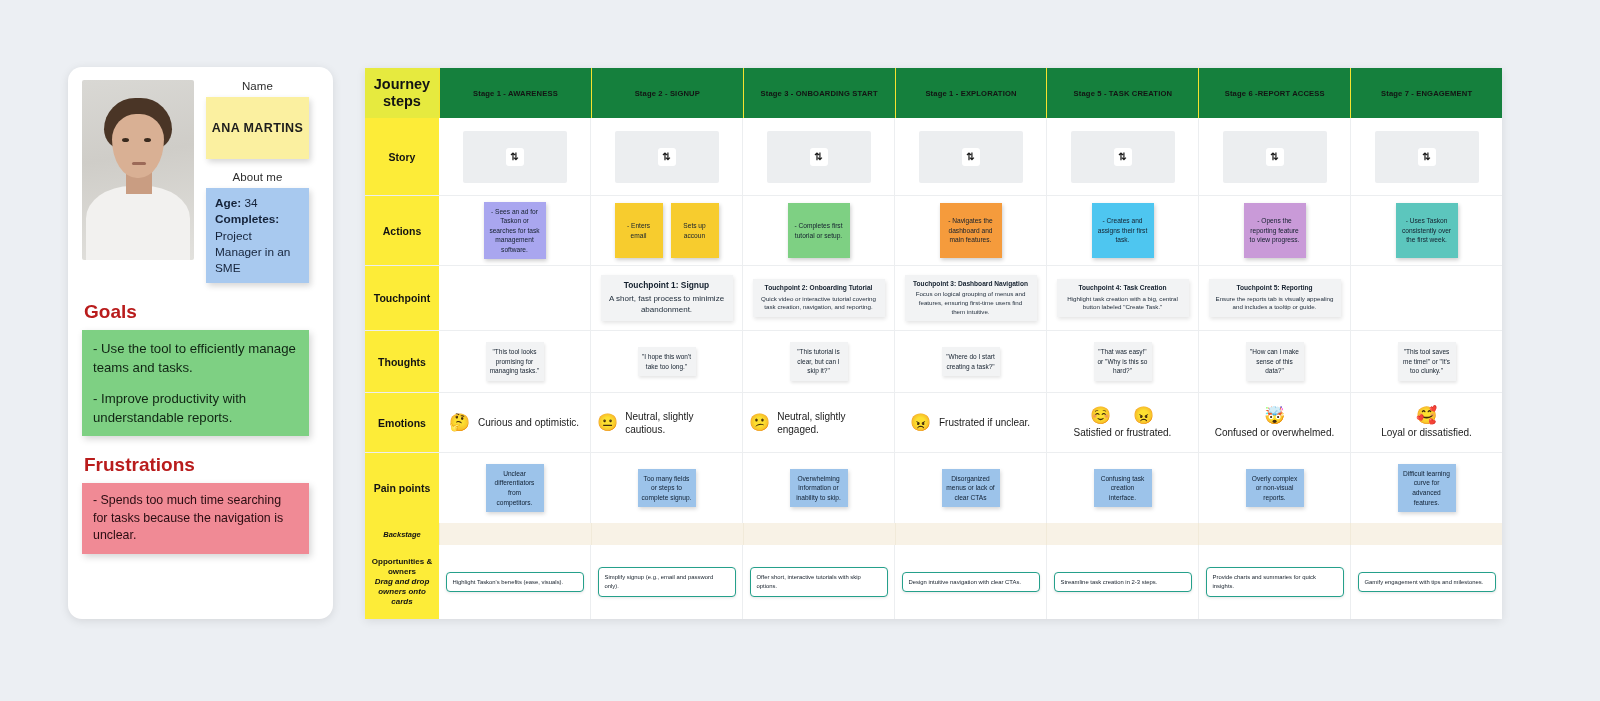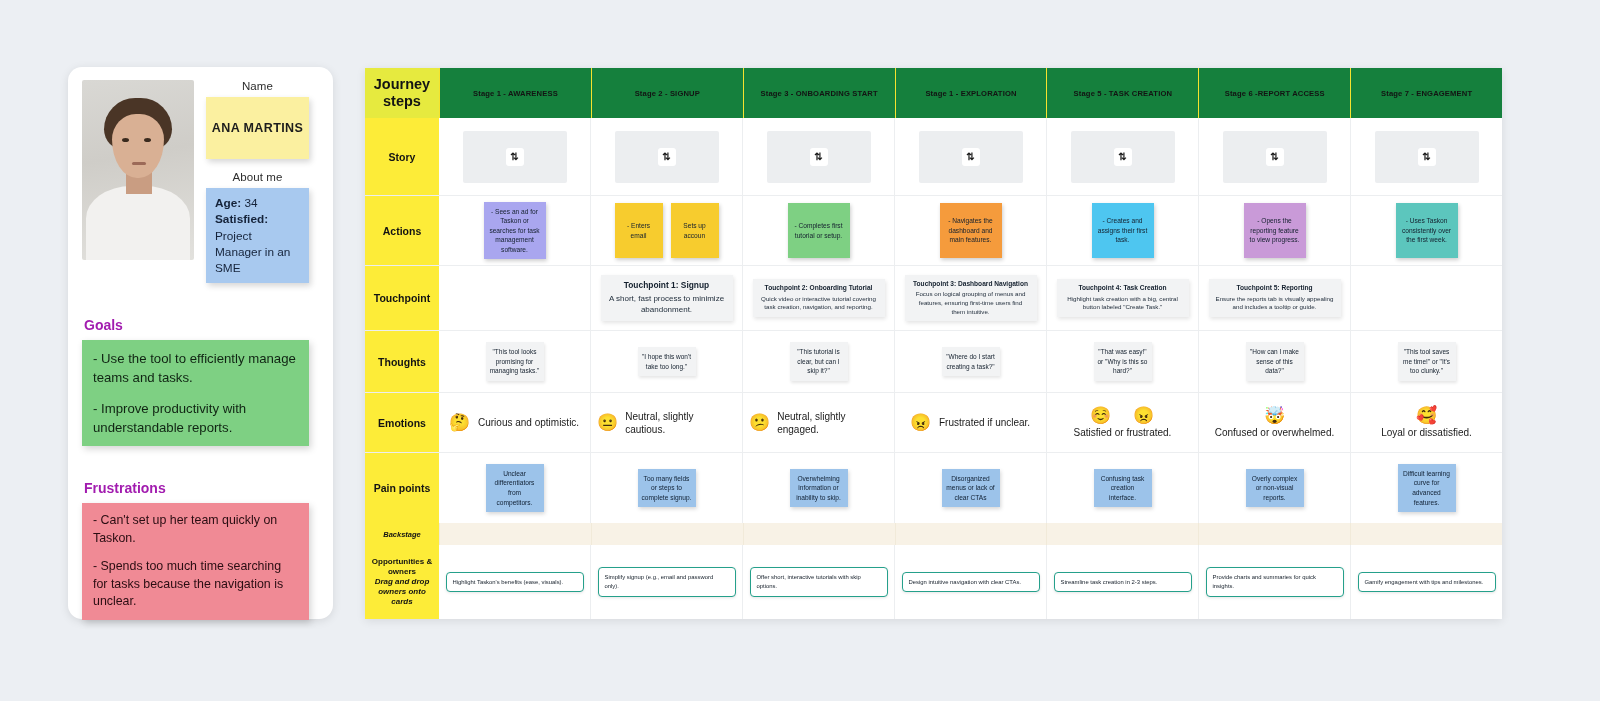--- a/index.html
+++ b/index.html
@@ -56,21 +56,21 @@
     background:#fbf0a0; height:62px; display:flex; align-items:center; justify-content:center;
     box-shadow: 2px 3px 6px rgba(0,0,0,.16);
     font-weight:bold; font-size:12.5px; color:#1d1d1d; letter-spacing:.4px;
   }
   .about-label { margin-top:12px; }
   .note-about {
     background:#a8c9ef; padding:7px 9px; font-size:11.8px; line-height:1.38; color:#15233a;
     box-shadow: 2px 3px 6px rgba(0,0,0,.16); min-height:58px;
   }
   .note-about b { font-weight:bold; }
-  .sec-title { font-weight:bold; font-size:14px; color:#a21caf; margin:34px 0 7px 2px; }
+  .sec-title { font-weight:bold; font-size:19px; color:#b91c1c; margin:18px 0 7px 2px; }
   .note-goals {
     background:#7ed083; padding:9px 11px; font-size:13.2px; line-height:1.45; color:#102413;
     box-shadow: 2px 3px 7px rgba(0,0,0,.17);
   }
   .note-frustrations {
     background:#f08a95; padding:9px 11px; font-size:12.4px; line-height:1.42; color:#2a0d12;
     box-shadow: 2px 3px 7px rgba(0,0,0,.17);
   }
   .note-p + .note-p { margin-top: 11px; }
 
@@ -187,34 +187,33 @@
         <div class="eye-l"></div>
           <div class="eye-r"></div>
           <div class="mouth"></div>
       </div>
       <div class="persona-right">
         <div class="field-label">Name</div>
         <div class="note-name">ANA MARTINS</div>
         <div class="field-label about-label">About me</div>
         <div class="note-about">
           <b>Age:</b><span> 34</span><br>
-          <b>Satisfied:</b><span> Project Manager in an SME</span>
+          <b>Completes:</b><span> Project Manager in an SME</span>
         </div>
       </div>
     </div>
 
     <div class="sec-title">Goals</div>
     <div class="note-goals">
       <div class="note-p">- Use the tool to efficiently manage teams and tasks.</div>
       <div class="note-p">- Improve productivity with understandable reports.</div>
     </div>
 
     <div class="sec-title">Frustrations</div>
     <div class="note-frustrations">
-      <div class="note-p">- Can't set up her team quickly on Taskon.</div>
       <div class="note-p">- Spends too much time searching for tasks because the navigation is unclear.</div>
     </div>
   </div>
 
   <div class="board">
 
     <div class="brow row-header">
       <div class="rowlabel hdr">Journey steps</div>
       <div class="cells" id="stage-cells">
           <div class="cell">

